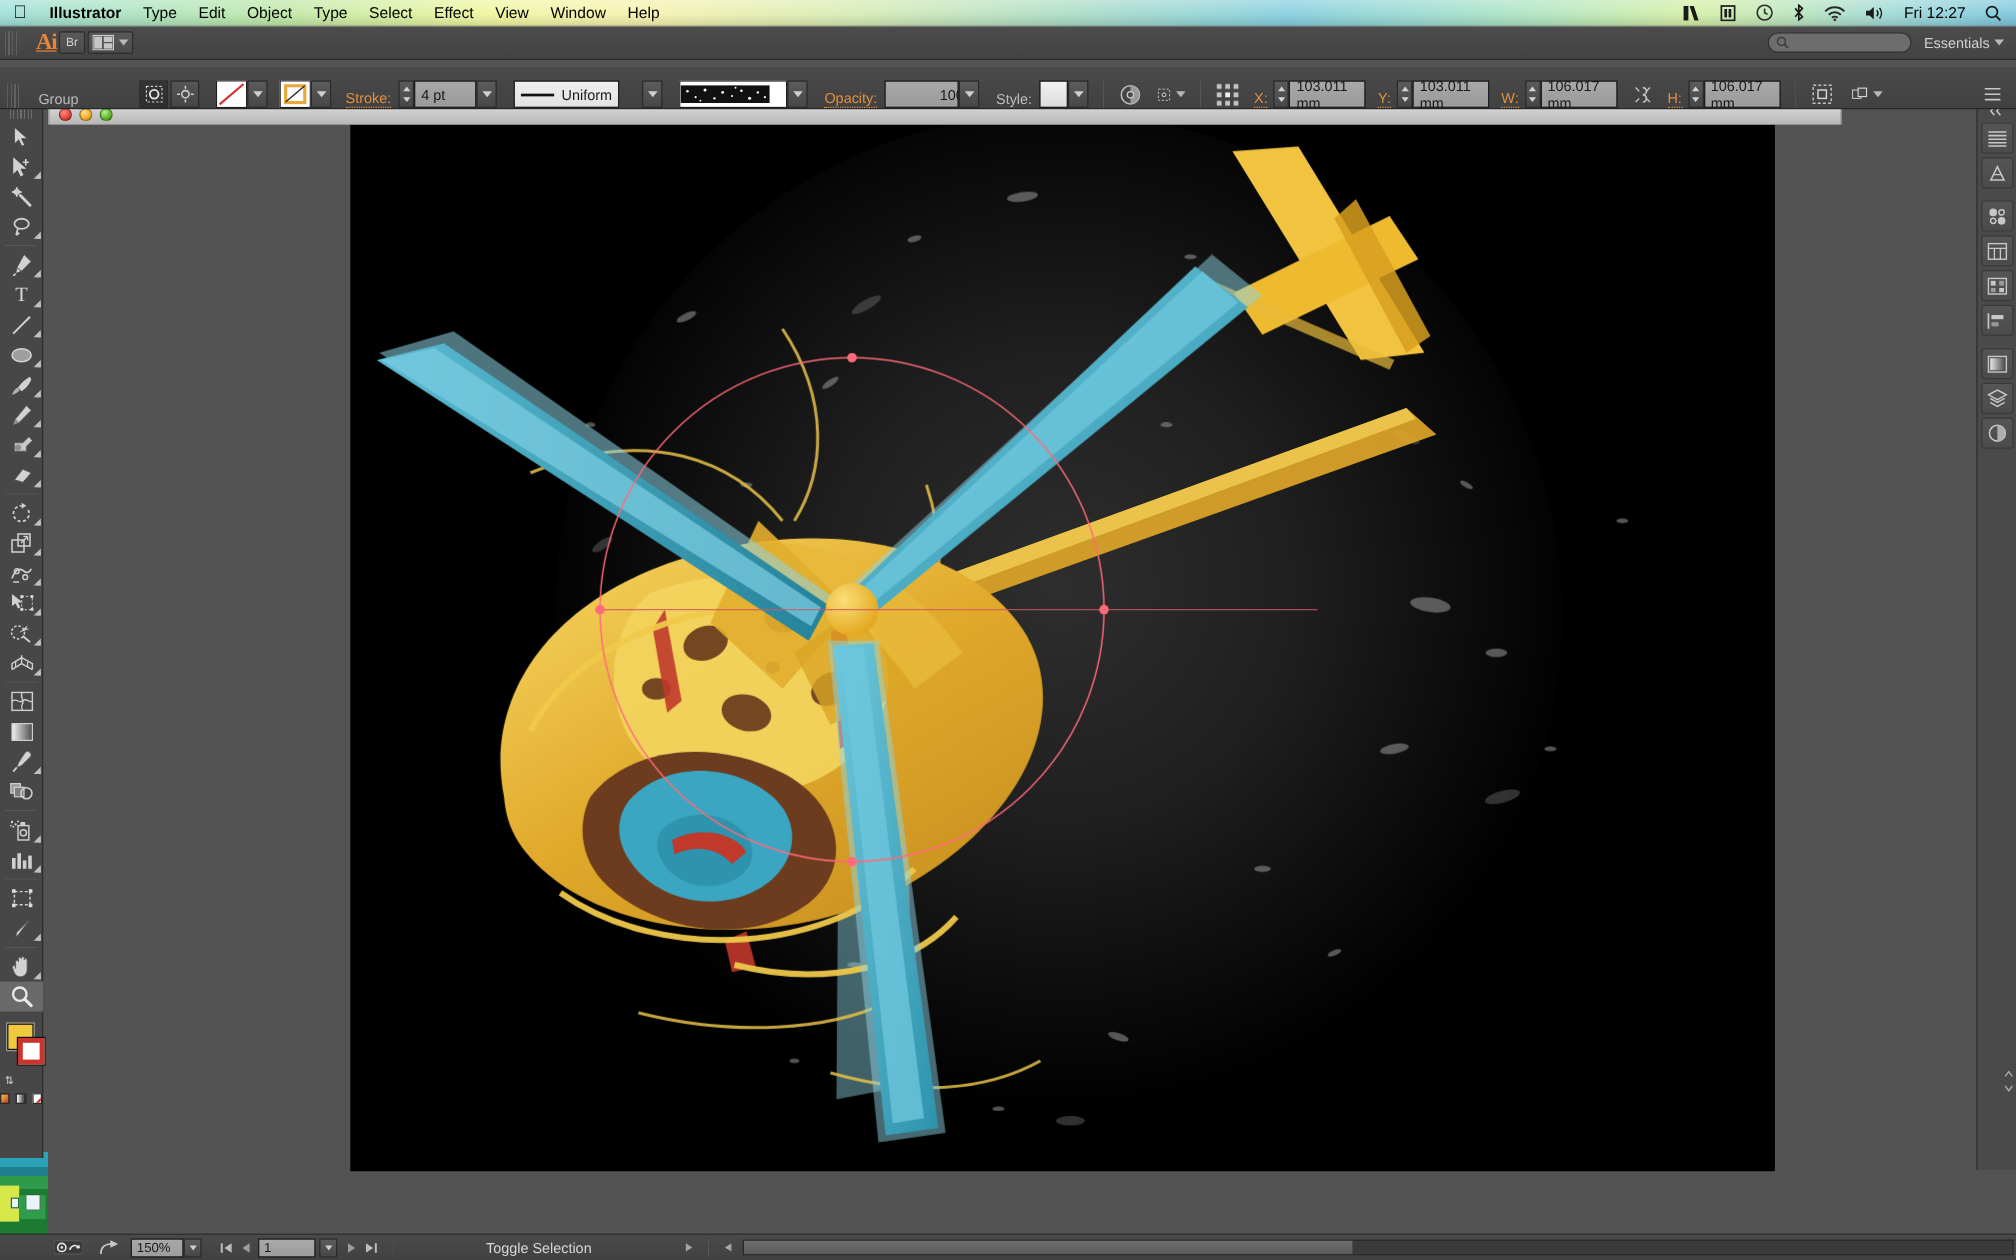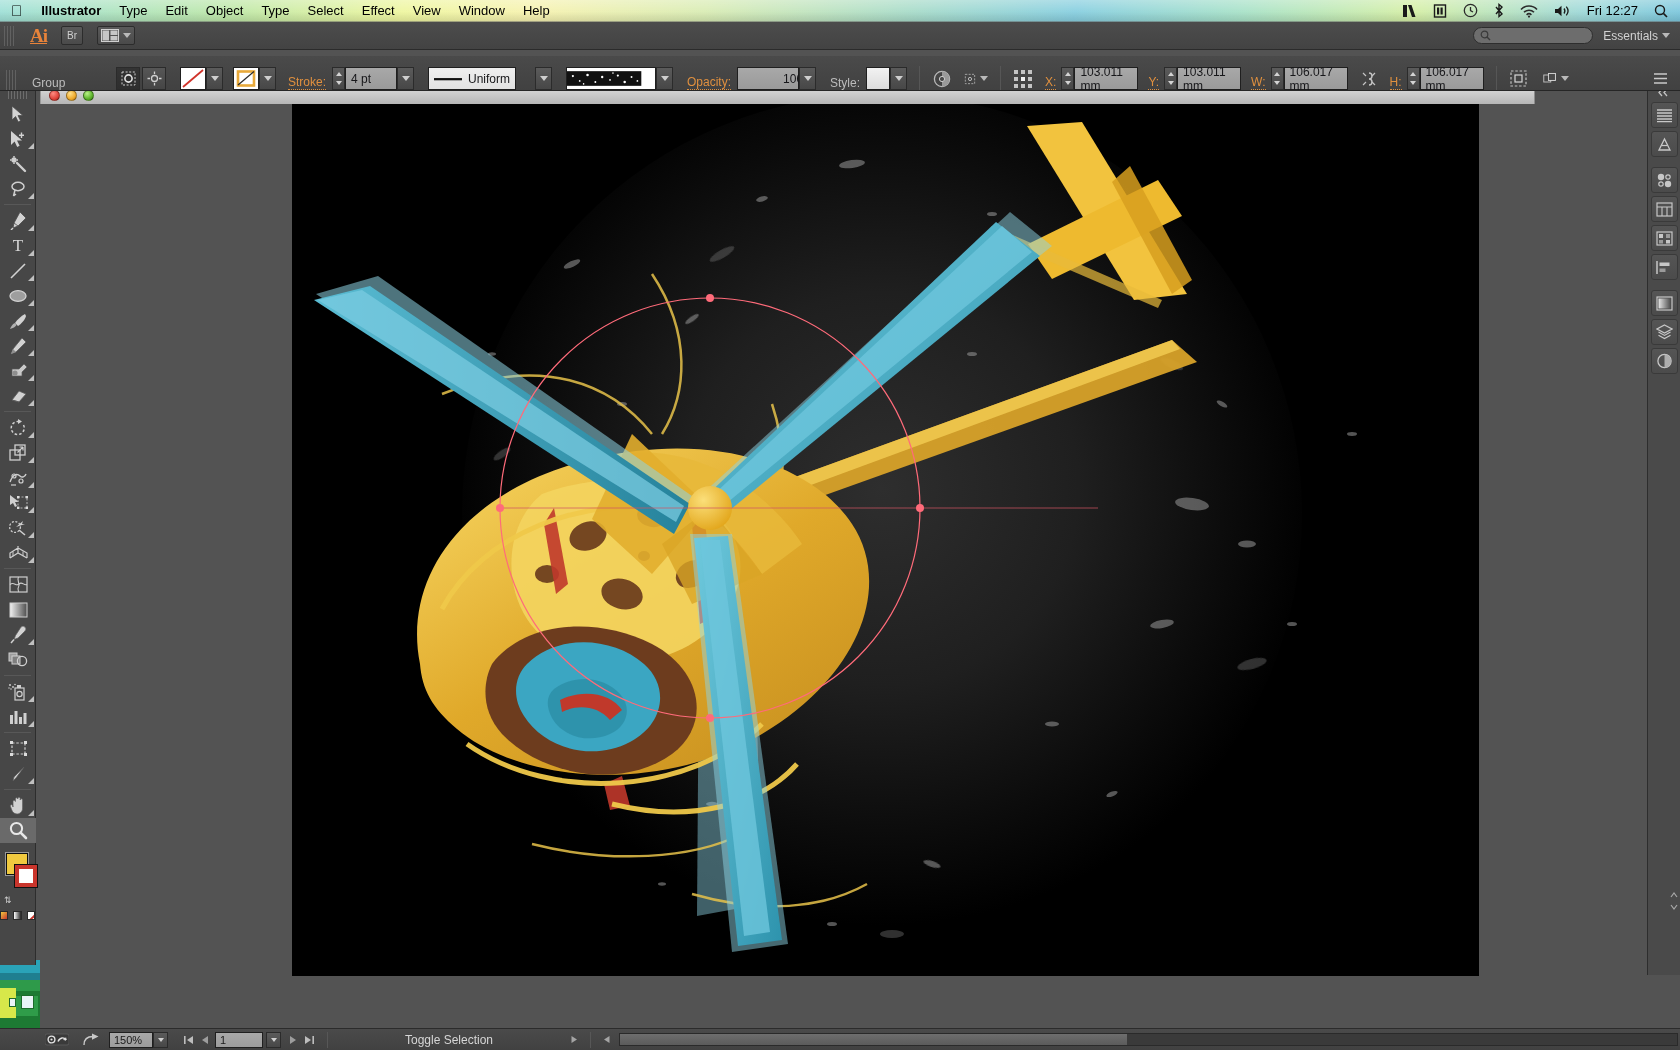--- a/index.html
+++ b/index.html
@@ -31,21 +31,21 @@
     border-bottom:1px solid #2b2b2b; display:flex; align-items:center;
     z-index:40;
   }
   .grip{ width:12px; height:20px; margin-left:4px;
     background:repeating-linear-gradient(to right, #6a6a6a 0 1px, transparent 1px 3px);
     opacity:.75; }
   #ailogo{ color:#e8833a; font-size:19px; font-weight:bold; font-family:"Liberation Serif",serif;
     margin-left:14px; letter-spacing:-1px;text-decoration:underline; }
   .abtn{ height:19px; min-width:22px; border:1px solid #2c2c2c; border-radius:2px;
     background:linear-gradient(to bottom,#5a5a5a,#4a4a4a); color:#cfcfcf; font-size:10px;
-    display:flex; align-items:center; justify-content:center; margin-left:14px; padding:0 3px;}
+    display:flex; align-items:center; justify-content:center; margin-left:2px; padding:0 3px;}
   .caret{ width:0;height:0;border-left:4px solid transparent;border-right:4px solid transparent;
     border-top:5px solid #b9b9b9; margin-left:4px;}
   #essentials{ margin-left:auto; color:#d2d2d2; font-size:12px; display:flex;
     align-items:center; padding-right:10px;}
   #searchbox{ width:120px;height:17px;border-radius:9px;background:#6d6d6d;
     border:1px solid #2e2e2e; margin-right:10px; display:flex;align-items:center;padding:0 6px;}
 
   
   #ctrlbar{
     position:absolute; left:0; top:56px; width:1680px; height:35px;

